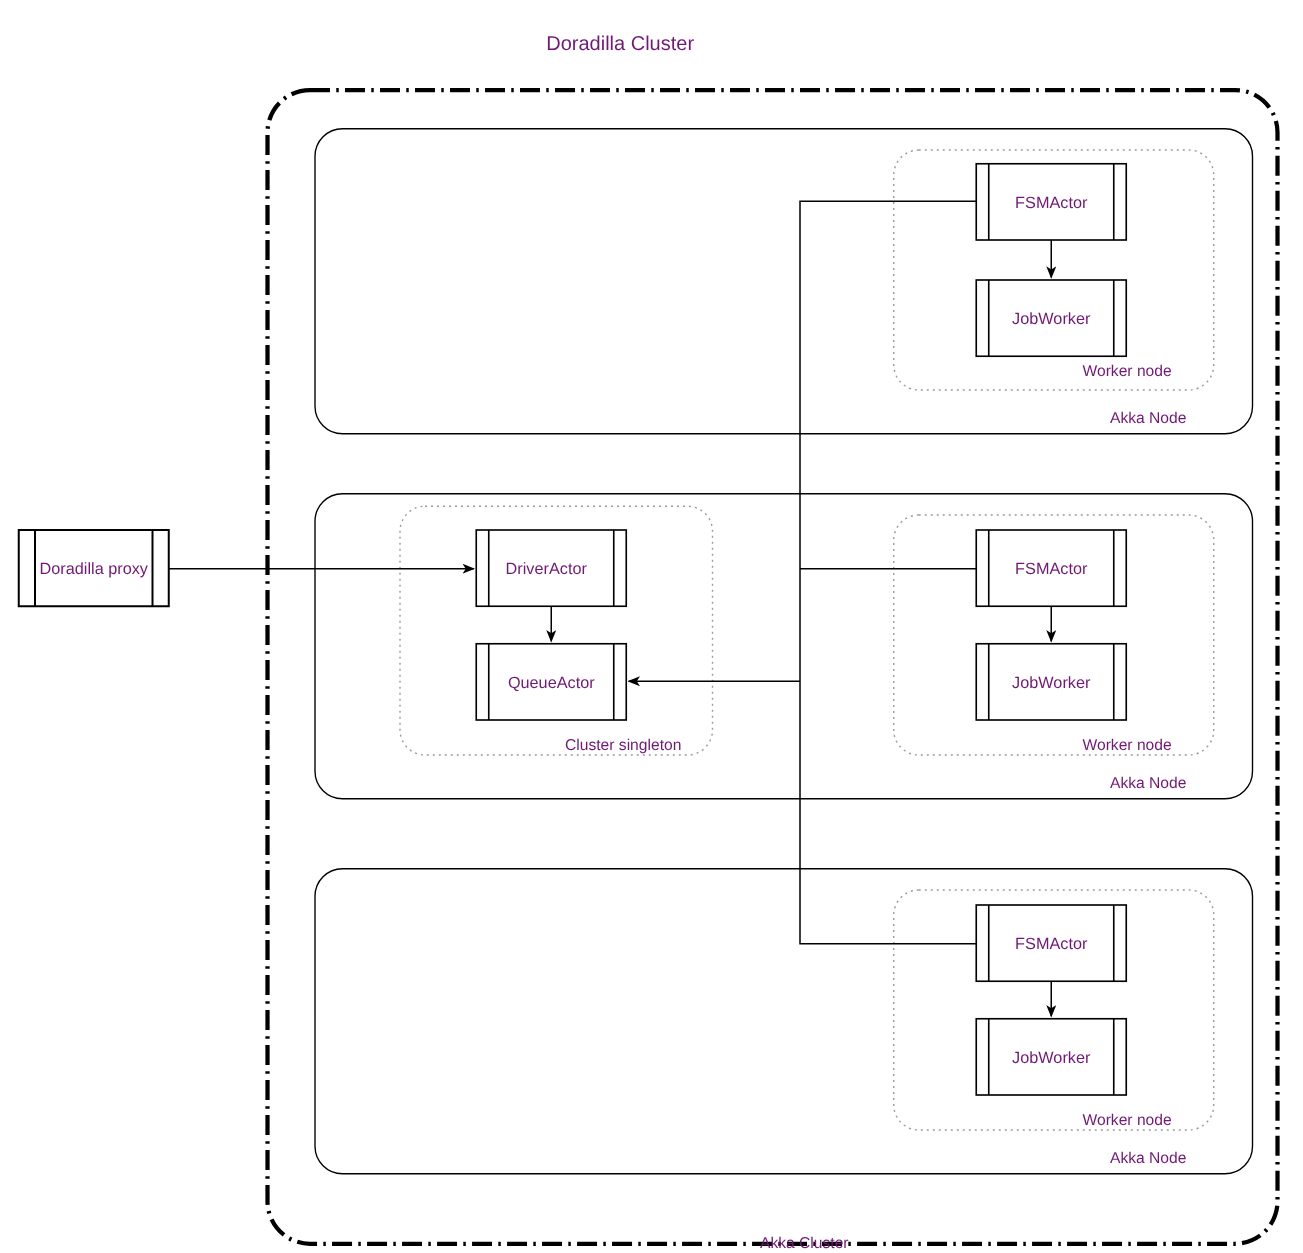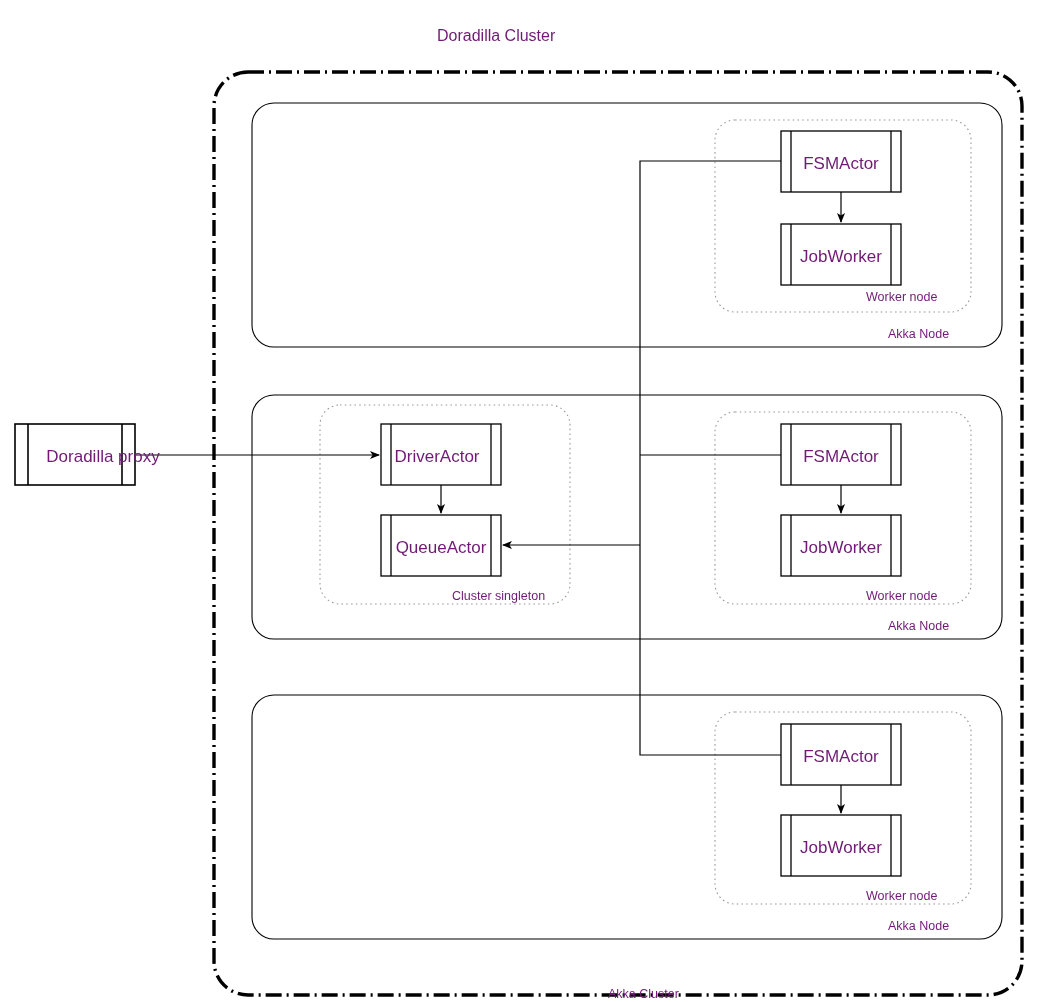--- a/index.html
+++ b/index.html
@@ -29,21 +29,21 @@
     position: absolute;
     font-size: 13px;
     line-height: 1;
     white-space: nowrap;
     color: #701a75;
   }
   .title-lbl {
     font-size: 16px;
   }
   .box-lbl {
-    font-size: 17px;
+    font-size: 13px;
     text-align: center;
   }
   .region-lbl {
     font-size: 12.5px;
     text-align: center;
   }
 </style>
 </head>
 <body>
 
@@ -151,17 +151,17 @@
   <div class="lbl box-lbl" style="left:781px; top:448px; width:120px;">FSMActor</div>
   <div class="lbl box-lbl" style="left:781px; top:539px; width:120px;">JobWorker</div>
   <div class="lbl region-lbl" style="left:866px; top:590px;">Worker node</div>
   <div class="lbl region-lbl" style="left:888px; top:620px;">Akka Node</div>
 
   <div class="lbl box-lbl" style="left:781px; top:748px; width:120px;">FSMActor</div>
   <div class="lbl box-lbl" style="left:781px; top:839px; width:120px;">JobWorker</div>
   <div class="lbl region-lbl" style="left:866px; top:890px;">Worker node</div>
   <div class="lbl region-lbl" style="left:888px; top:920px;">Akka Node</div>
 
-  <div class="lbl box-lbl" style="left:15px; top:448px; width:120px;margin-left:28px;">Doradilla proxy</div>
+  <div class="lbl box-lbl" style="left:15px; top:448px; width:120px;">Doradilla proxy</div>
 
   <div class="lbl region-lbl" style="left:608px; top:988px;">Akka Cluster</div>
 
 </div>
 
 </body></html>

